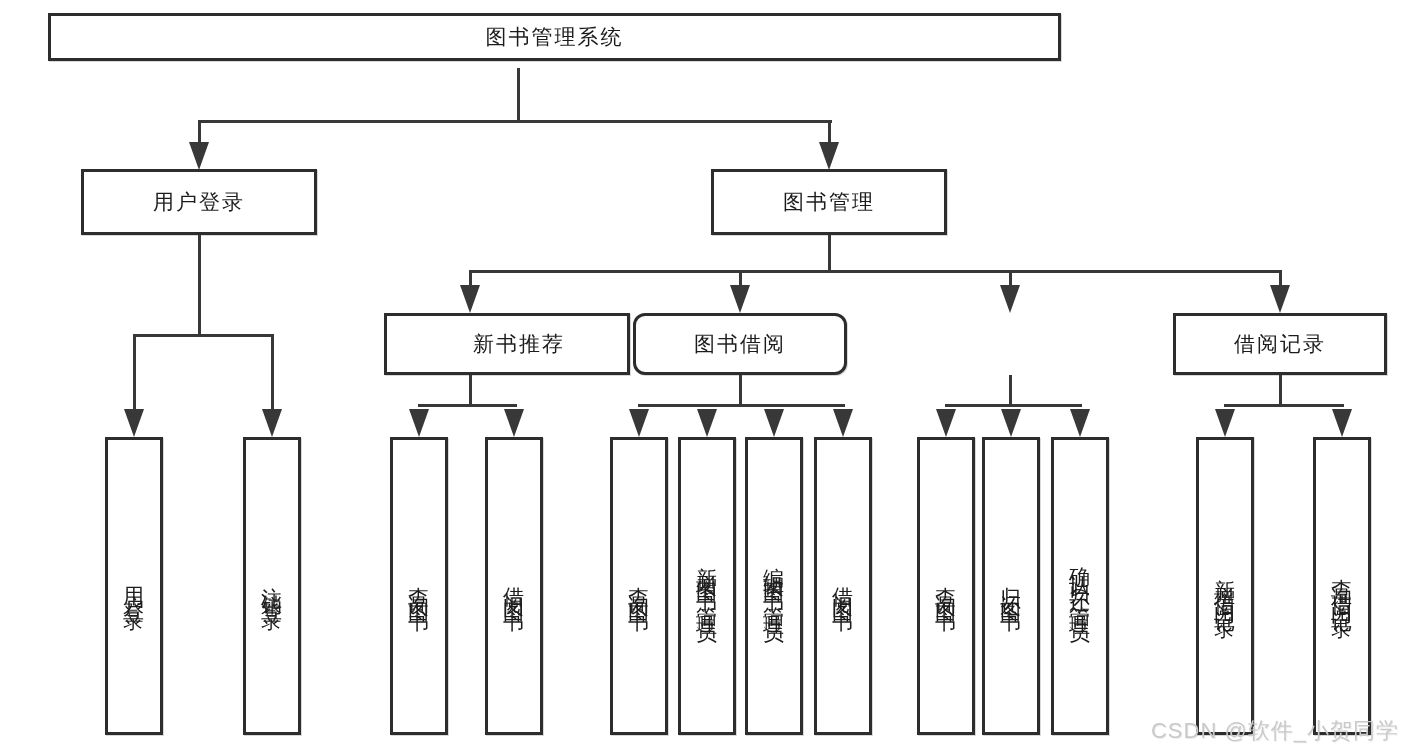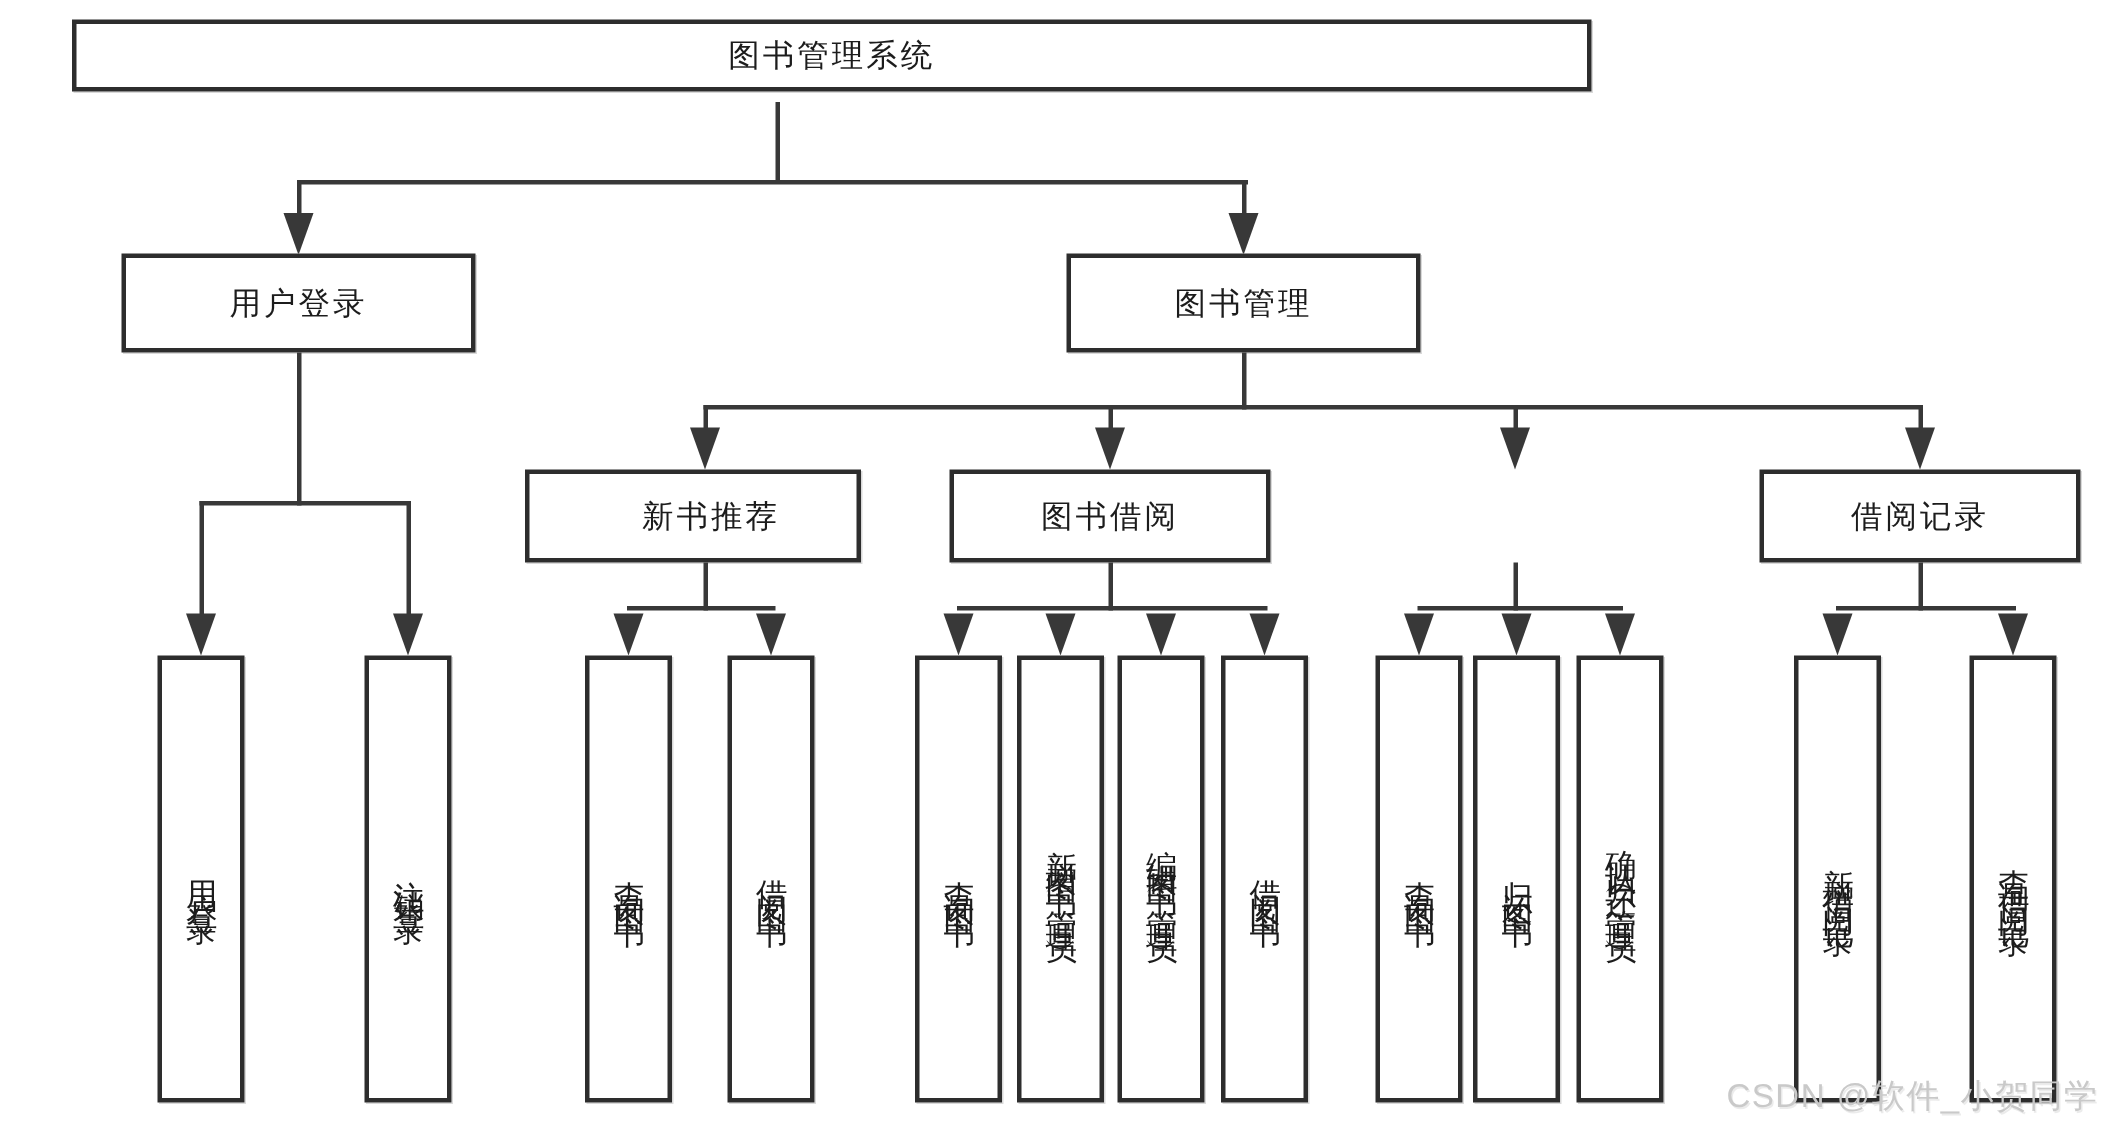--- a/index.html
+++ b/index.html
@@ -103,24 +103,24 @@
   <div class="hline" style="left:469px;top:270px;width:813px;"></div>
   <div class="vline" style="left:469px;top:270px;height:20px;"></div>
   <div class="arrow" style="left:460px;top:285px;"></div>
   <div class="vline" style="left:739px;top:270px;height:20px;"></div>
   <div class="arrow" style="left:730px;top:285px;"></div>
   <div class="vline" style="left:1009px;top:270px;height:20px;"></div>
   <div class="arrow" style="left:1000px;top:285px;"></div>
   <div class="vline" style="left:1279px;top:270px;height:20px;"></div>
   <div class="arrow" style="left:1270px;top:285px;"></div>
 
-  <div class="box" style="left:350px;top:313px;width:224px;height:62px;padding-left:24px;">
+  <div class="box" style="left:384px;top:313px;width:246px;height:62px;padding-left:24px;">
     <span class="lbl">新书推荐</span>
   </div>
-  <div class="box" style="left:633px;top:313px;width:214px;height:62px;">
+  <div class="box" style="left:633px;top:313px;width:214px;height:62px;border-radius:12px;">
     <span class="lbl">图书借阅</span>
   </div>
   <div class="box" style="left:1173px;top:313px;width:214px;height:62px;">
     <span class="lbl">借阅记录</span>
   </div>
 
   <div class="vline" style="left:469px;top:375px;height:32px;"></div>
   <div class="hline" style="left:418px;top:404px;width:99px;"></div>
   <div class="arrow" style="left:409px;top:409px;"></div>
   <div class="arrow" style="left:504px;top:409px;"></div>

